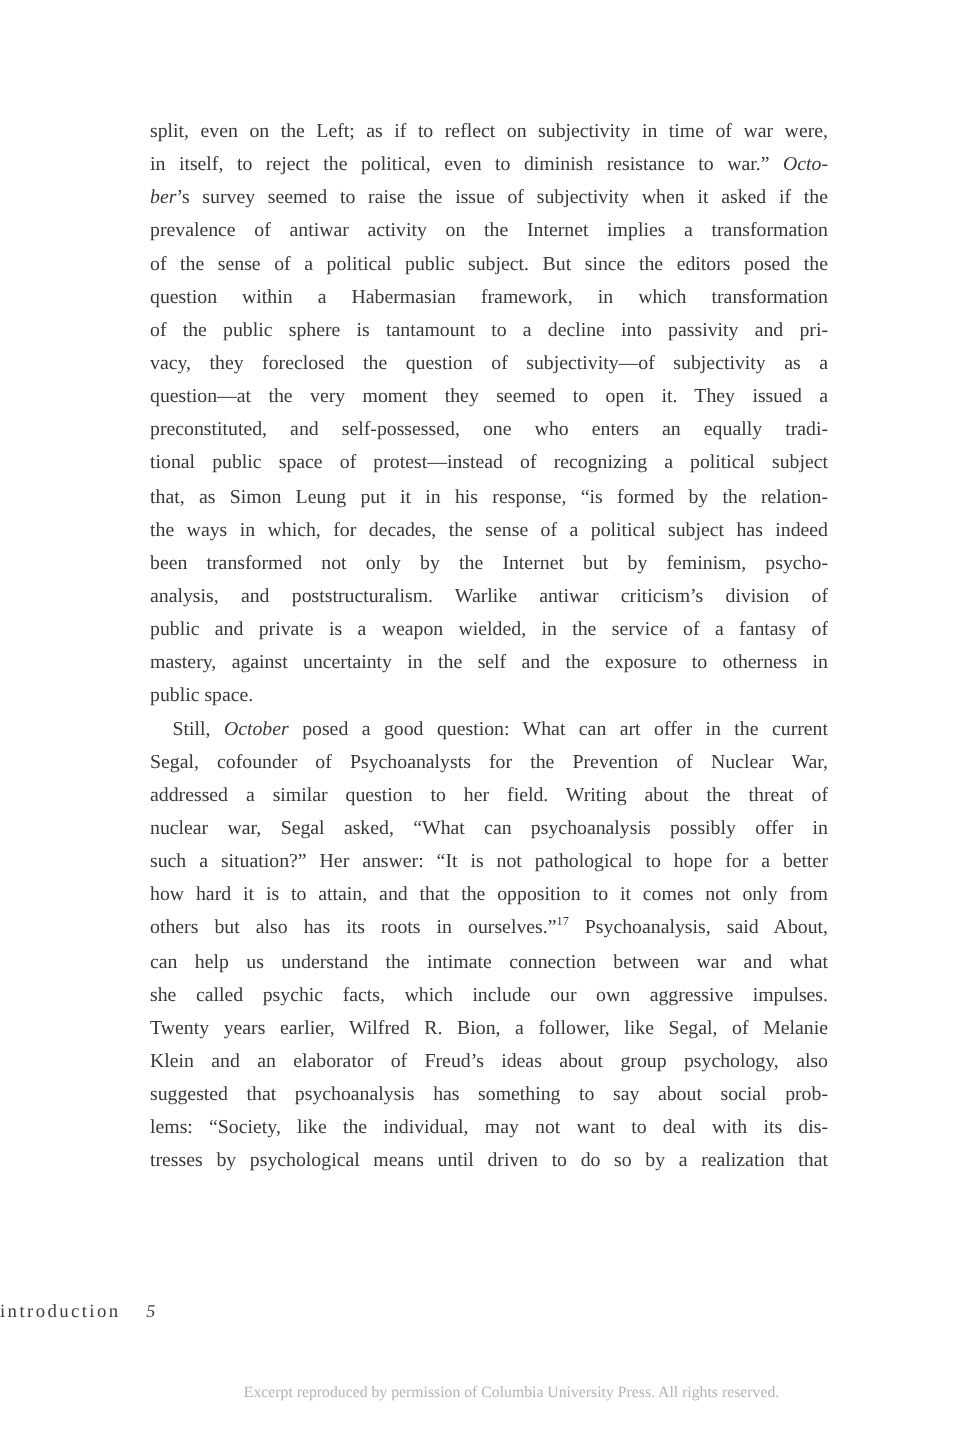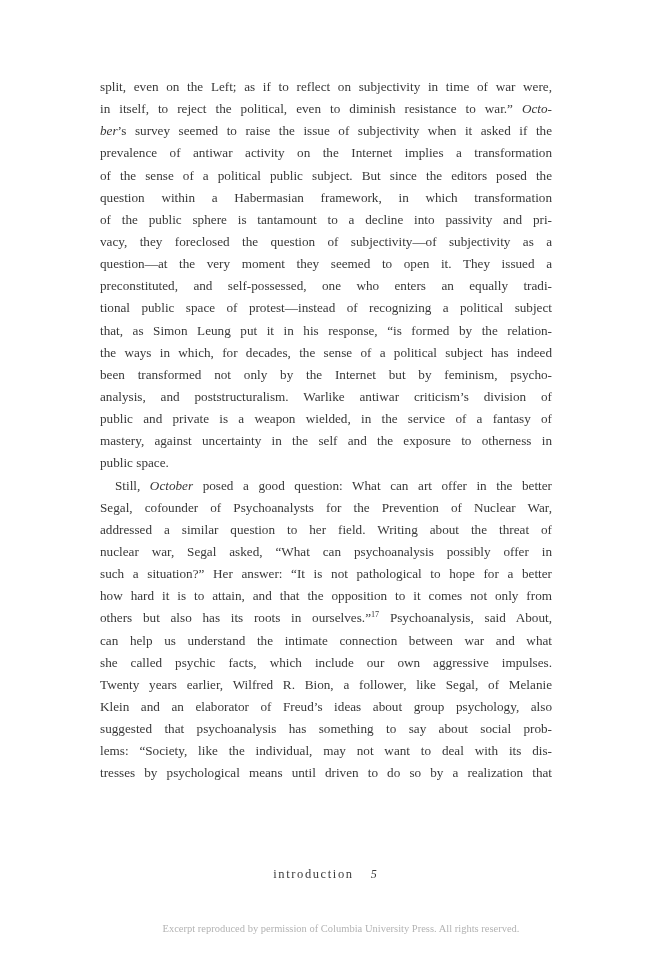--- a/index.html
+++ b/index.html
@@ -38,21 +38,21 @@
   .it { font-style: italic; }
   sup {
     font-size: 0.62em;
     line-height: 0;
     vertical-align: super;
   }
   .running-footer {
     position: absolute;
     left: 0; top: 867px;
     width: 100%;
-    text-align: center;
+    text-align: left;
     font-size: 12.5px;
     color: #3d3d3d;
   }
   .running-footer .section {
     letter-spacing: 1.6px;
   }
   .running-footer .pagenum {
     display: inline-block;
     margin-left: 14px;
     font-style: italic;
@@ -85,21 +85,21 @@
       <div class="line"><span>question—at the very moment they seemed to open it. They issued a</span></div>
       <div class="line"><span>preconstituted, and self-possessed, one who enters an equally tradi-</span></div>
       <div class="line"><span>tional public space of protest—instead of recognizing a political subject</span></div>
       <div class="line"><span>that, as Simon Leung put it in his response, “is formed by the relation-</span></div>
       <div class="line"><span>the ways in which, for decades, the sense of a political subject has indeed</span></div>
       <div class="line"><span>been transformed not only by the Internet but by feminism, psycho-</span></div>
       <div class="line"><span>analysis, and poststructuralism. Warlike antiwar criticism’s division of</span></div>
       <div class="line"><span>public and private is a weapon wielded, in the service of a fantasy of</span></div>
       <div class="line"><span>mastery, against uncertainty in the self and the exposure to otherness in</span></div>
       <div class="line para-end"><span>public space.</span></div>
-      <div class="line indent"><span>Still, </span><span class="it">October</span><span> posed a good question: What can art offer in the better</span></div>
+      <div class="line indent"><span>Still, </span><span class="it">October</span><span> posed a good question: What can art offer in the current</span></div>
       <div class="line"><span>Segal, cofounder of Psychoanalysts for the Prevention of Nuclear War,</span></div>
       <div class="line"><span>addressed a similar question to her field. Writing about the threat of</span></div>
       <div class="line"><span>nuclear war, Segal asked, “What can psychoanalysis possibly offer in</span></div>
       <div class="line"><span>such a situation?” Her answer: “It is not pathological to hope for a better</span></div>
       <div class="line"><span>how hard it is to attain, and that the opposition to it comes not only from</span></div>
       <div class="line"><span>others but also has its roots in ourselves.”</span><sup>17</sup><span> Psychoanalysis, said About,</span></div>
       <div class="line"><span>can help us understand the intimate connection between war and what</span></div>
       <div class="line"><span>she called psychic facts, which include our own aggressive impulses.</span></div>
       <div class="line"><span>Twenty years earlier, Wilfred R. Bion, a follower, like Segal, of Melanie</span></div>
       <div class="line"><span>Klein and an elaborator of Freud’s ideas about group psychology, also</span></div>

